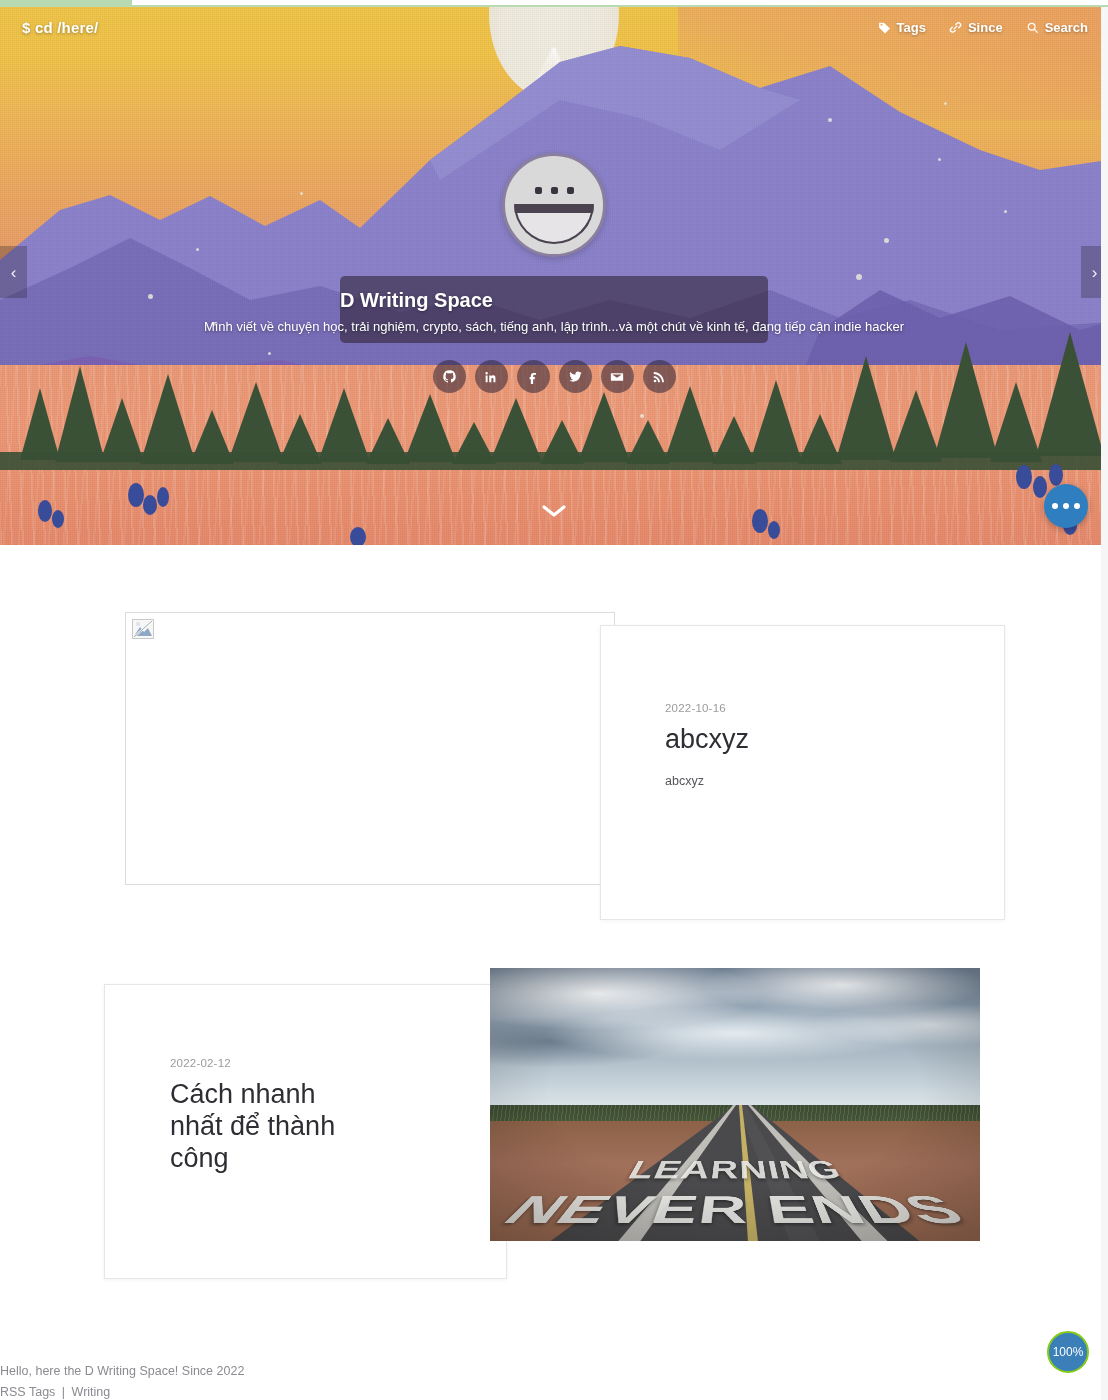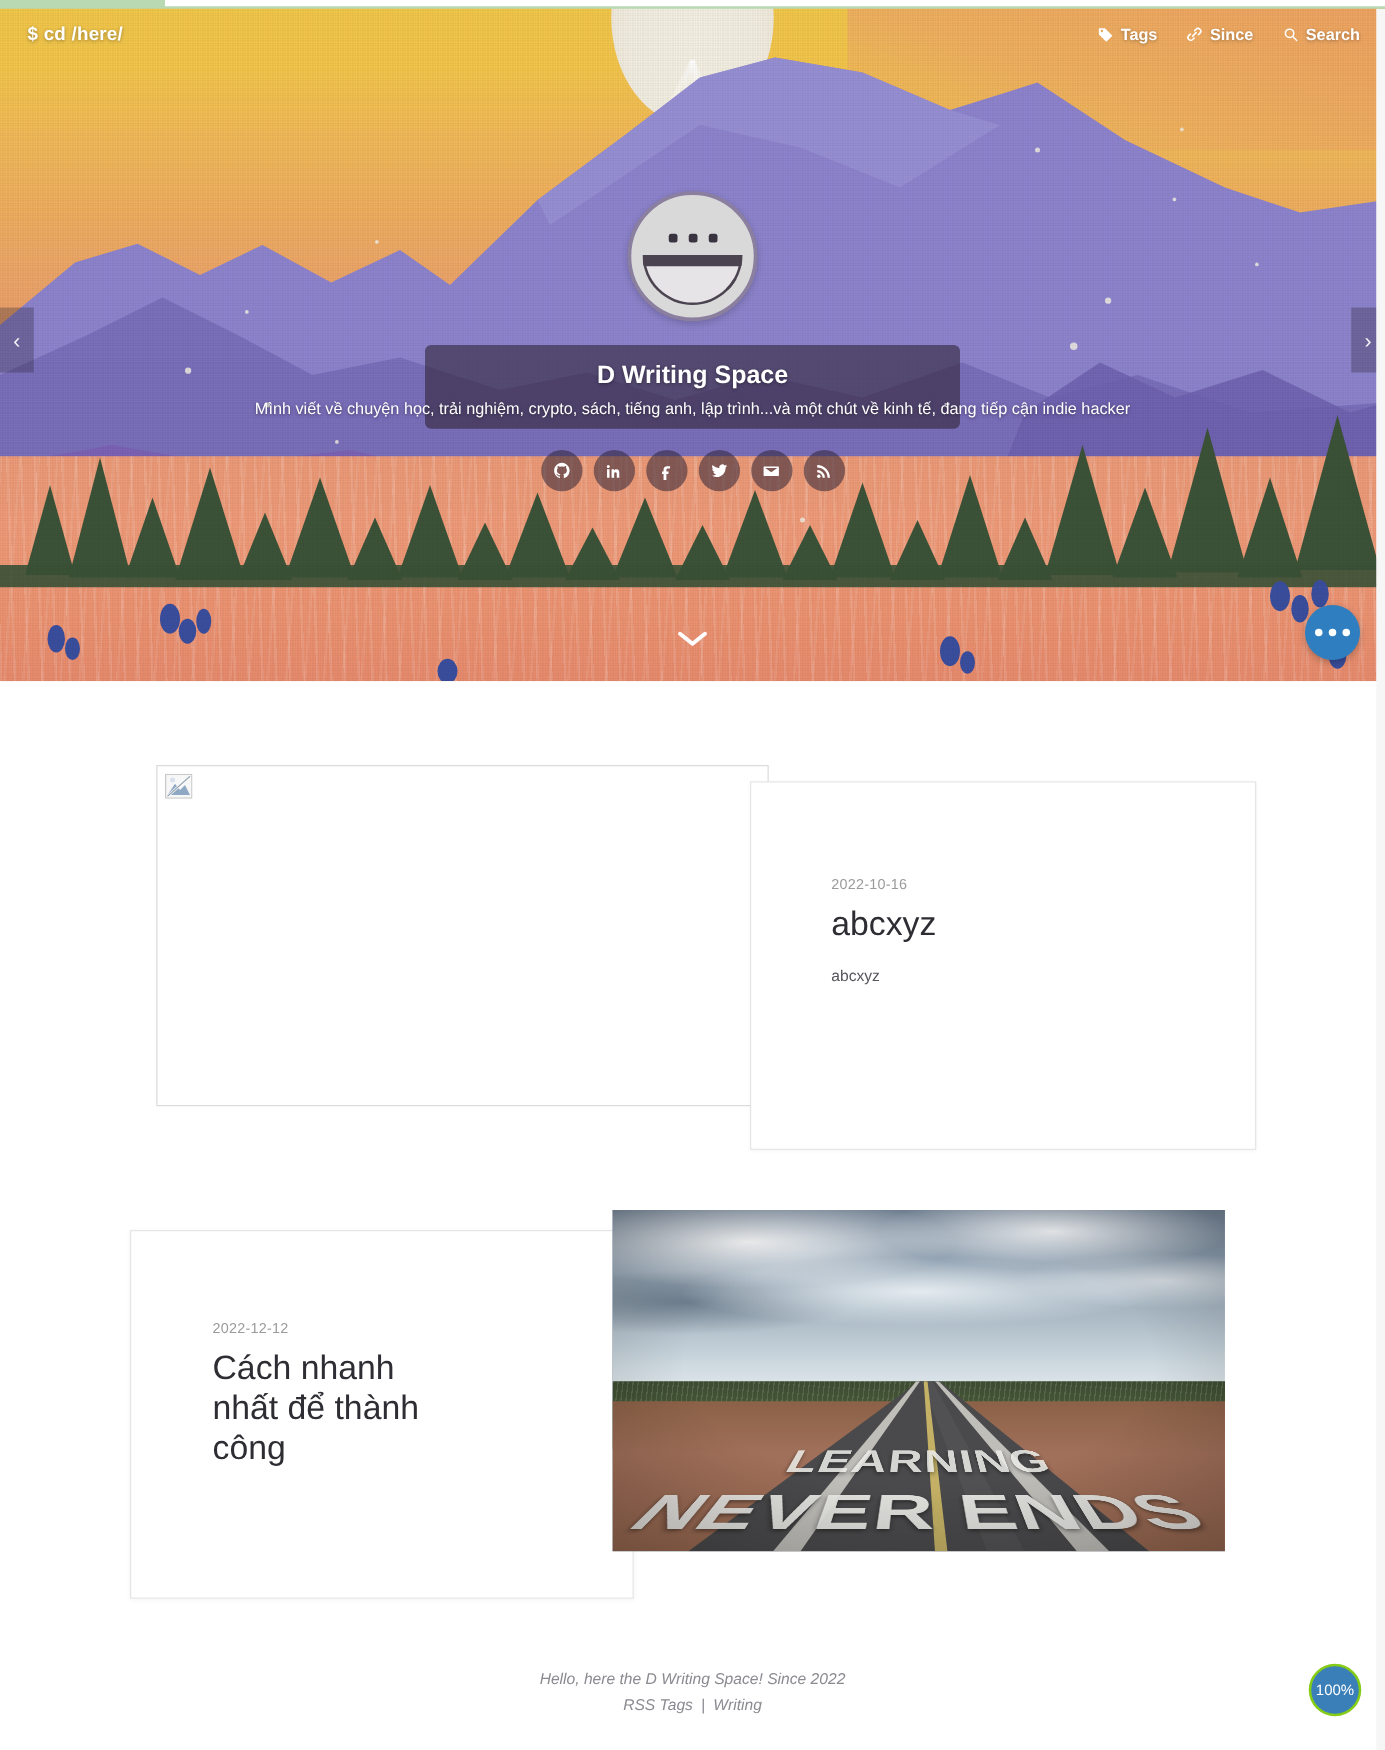--- a/index.html
+++ b/index.html
@@ -234,21 +234,21 @@
     height: 67px;
     background: rgba(52,38,60,.62);
     border-radius: 5px;
     z-index: 26;
   }
   .hero-title {
     position: absolute;
     left: 340px;
     top: 289px;
     width: 428px;
-    text-align: center;
+    text-align: left;
     color: #ffffff;
     font-size: 20px;
     font-weight: 700;
     z-index: 27;
     text-shadow: 0 1px 3px rgba(0,0,0,.4);
   }
   .hero-desc {
     position: absolute;
     left: 0;
     top: 319px;
@@ -428,25 +428,23 @@
   .pr-vig {
     position: absolute; inset: 0;
     background: radial-gradient(ellipse 85% 80% at 50% 45%, rgba(0,0,0,0) 45%, rgba(0,0,0,.30) 100%);
     pointer-events: none;
   }
 
   
   .footer {
     position: absolute;
     left: 0;
-    top: 1336px;
+    top: 1364px;
     width: 1108px;
-    text-align: center;
     z-index: 20;
-    font-style: italic;
   }
   .footer .f-line1 {
     color: #8a8a91;
     font-size: 12.5px;
   }
   .footer .f-links {
     margin-top: 7px;
     color: #8a8a91;
     font-size: 12.5px;
   }
@@ -736,21 +734,21 @@
         <div class="post-date">2022-10-16</div>
         <h2 class="post-title">abcxyz</h2>
         <p class="post-excerpt">abcxyz</p>
       </div>
     </div>
   </article>
 
   <article class="post">
     <div class="post-card" style="left:104px; top:439px; width:403px; height:295px;">
       <div style="padding:72px 0 0 65px; width:268px;">
-        <div class="post-date">2022-12-12</div>
+        <div class="post-date">2022-02-12</div>
         <h2 class="post-title">Cách nhanh nhất để thành công</h2>
       </div>
     </div>
 
     <div class="photo-road" style="left:490px; top:423px; width:490px; height:273px;">
       <div class="pr-sky"></div>
       <div class="pr-field"></div>
       <div class="pr-shoulder"></div>
       <div class="pr-road">
         <svg viewBox="0 0 490 137" preserveAspectRatio="none">

